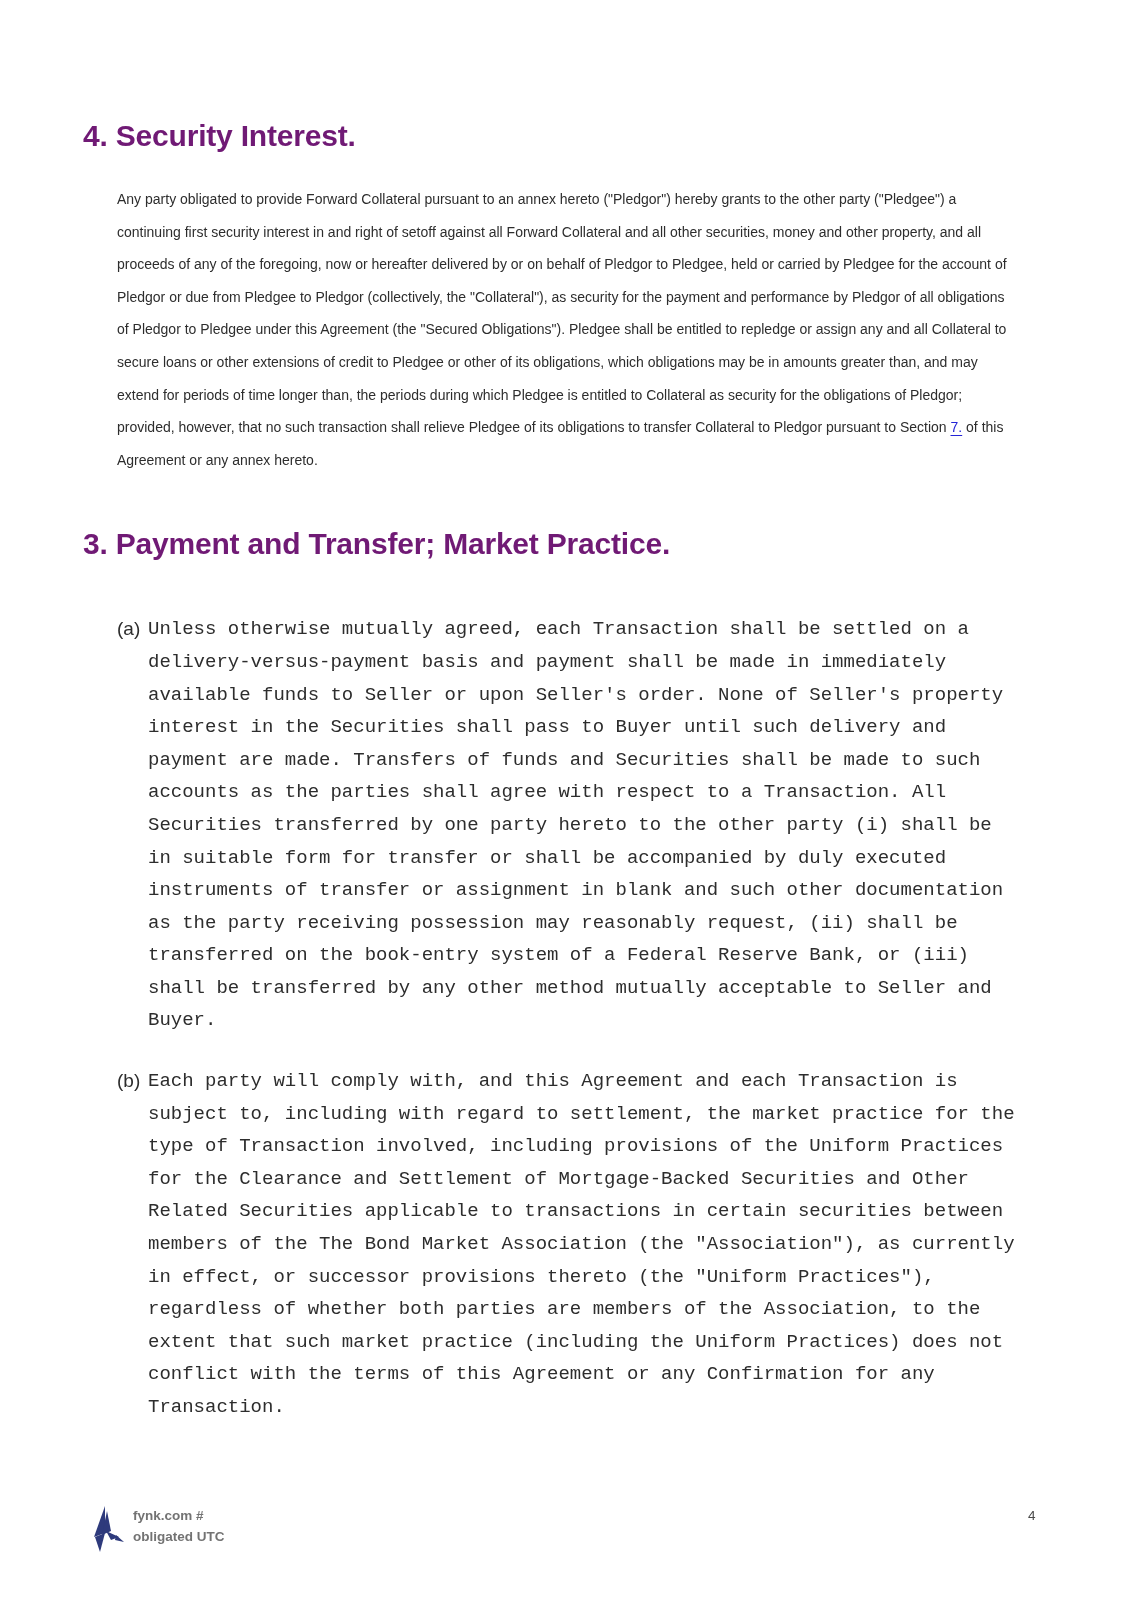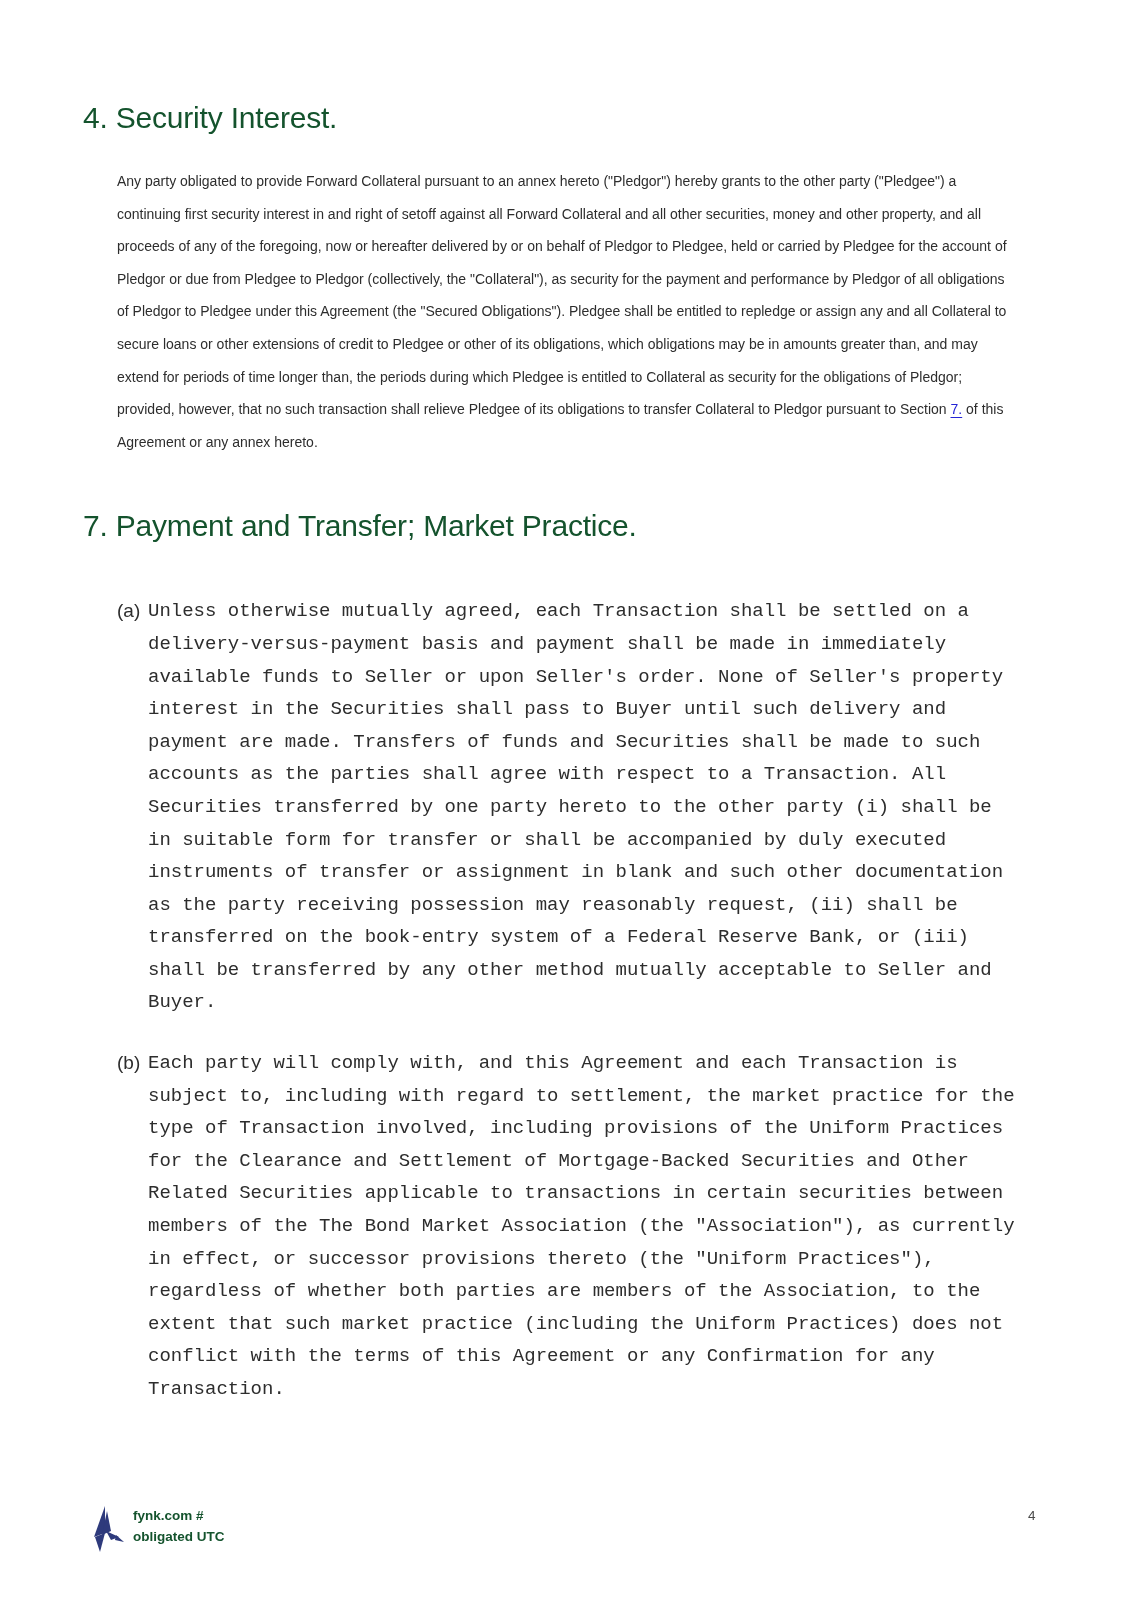--- a/index.html
+++ b/index.html
@@ -6,25 +6,25 @@
   body {
     width: 1131px;
     height: 1600px;
     background: #ffffff;
     position: relative;
     font-family: "Liberation Sans", sans-serif;
     overflow: hidden;
   }
   .content { padding-top: 100px; }
   h1.section-heading {
-    margin: 0 83px 0 83px;
+    margin: 18px 83px 0 83px;
     font-size: 30px;
     line-height: 36px;
-    font-weight: 400;
-    color: #14532d;
+    font-weight: 700;
+    color: #701a75;
     letter-spacing: -0.2px;
   }
   .body-paragraph {
     margin: 29px 0 0 117px;
     width: 896px;
     font-size: 14px;
     line-height: 32.6px;
     color: #2d2d2d;
   }
   h1.second { margin-top: 50px; }
@@ -62,40 +62,40 @@
     width: 34px;
     height: 46px;
   }
   .footer-brand {
     position: absolute;
     left: 133px;
     top: 7px;
     font-size: 13.5px;
     line-height: 21px;
     font-weight: 700;
-    color: #14532d;
+    color: #737373;
   }
   .page-number {
     position: absolute;
     left: 1028px;
     top: 10px;
     font-size: 13.5px;
     color: #4a4a4a;
   }
 </style>
 </head>
 <body>
 
 <div class="content">
 
   <h1 class="section-heading">4. Security Interest.</h1>
 
   <p class="body-paragraph"><span>Any party obligated to provide Forward Collateral pursuant to an annex hereto ("Pledgor") hereby grants to the other party ("Pledgee") a continuing first security interest in and right of setoff against all Forward Collateral and all other securities, money and other property, and all proceeds of any of the foregoing, now or hereafter delivered by or on behalf of Pledgor to Pledgee, held or carried by Pledgee for the account of Pledgor or due from Pledgee to Pledgor (collectively, the "Collateral"), as security for the payment and performance by Pledgor of all obligations of Pledgor to Pledgee under this Agreement (the "Secured Obligations"). Pledgee shall be entitled to repledge or assign any and all Collateral to secure loans or other extensions of credit to Pledgee or other of its obligations, which obligations may be in amounts greater than, and may extend for periods of time longer than, the periods during which Pledgee is entitled to Collateral as security for the obligations of Pledgor; provided, however, that no such transaction shall relieve Pledgee of its obligations to transfer Collateral to Pledgor pursuant to Section </span><a class="inline-link">7.</a><span> of this Agreement or any annex hereto.</span></p>
 
-  <h1 class="section-heading second">7. Payment and Transfer; Market Practice.</h1>
+  <h1 class="section-heading second">3. Payment and Transfer; Market Practice.</h1>
 
   <div class="list-item first">
     <span class="list-marker">(a)</span>
     <span class="list-text">Unless otherwise mutually agreed, each Transaction shall be settled on a delivery-versus-payment basis and payment shall be made in immediately available funds to Seller or upon Seller's order. None of Seller's property interest in the Securities shall pass to Buyer until such delivery and payment are made. Transfers of funds and Securities shall be made to such accounts as the parties shall agree with respect to a Transaction. All Securities transferred by one party hereto to the other party (i) shall be in suitable form for transfer or shall be accompanied by duly executed instruments of transfer or assignment in blank and such other documentation as the party receiving possession may reasonably request, (ii) shall be transferred on the book-entry system of a Federal Reserve Bank, or (iii) shall be transferred by any other method mutually acceptable to Seller and Buyer.</span>
   </div>
 
   <div class="list-item">
     <span class="list-marker">(b)</span>
     <span class="list-text">Each party will comply with, and this Agreement and each Transaction is subject to, including with regard to settlement, the market practice for the type of Transaction involved, including provisions of the Uniform Practices for the Clearance and Settlement of Mortgage-Backed Securities and Other Related Securities applicable to transactions in certain securities between members of the The Bond Market Association (the "Association"), as currently in effect, or successor provisions thereto (the "Uniform Practices"), regardless of whether both parties are members of the Association, to the extent that such market practice (including the Uniform Practices) does not conflict with the terms of this Agreement or any Confirmation for any Transaction.</span>
   </div>

